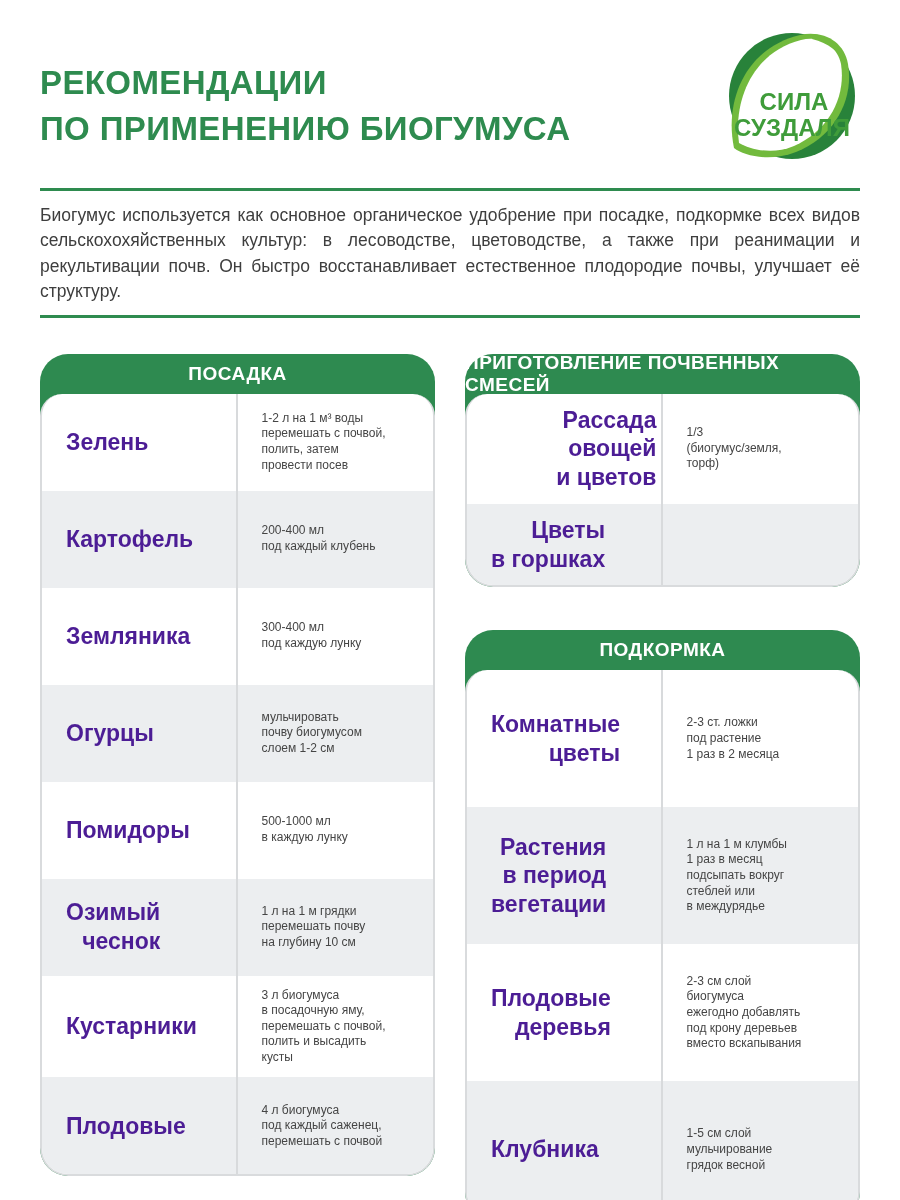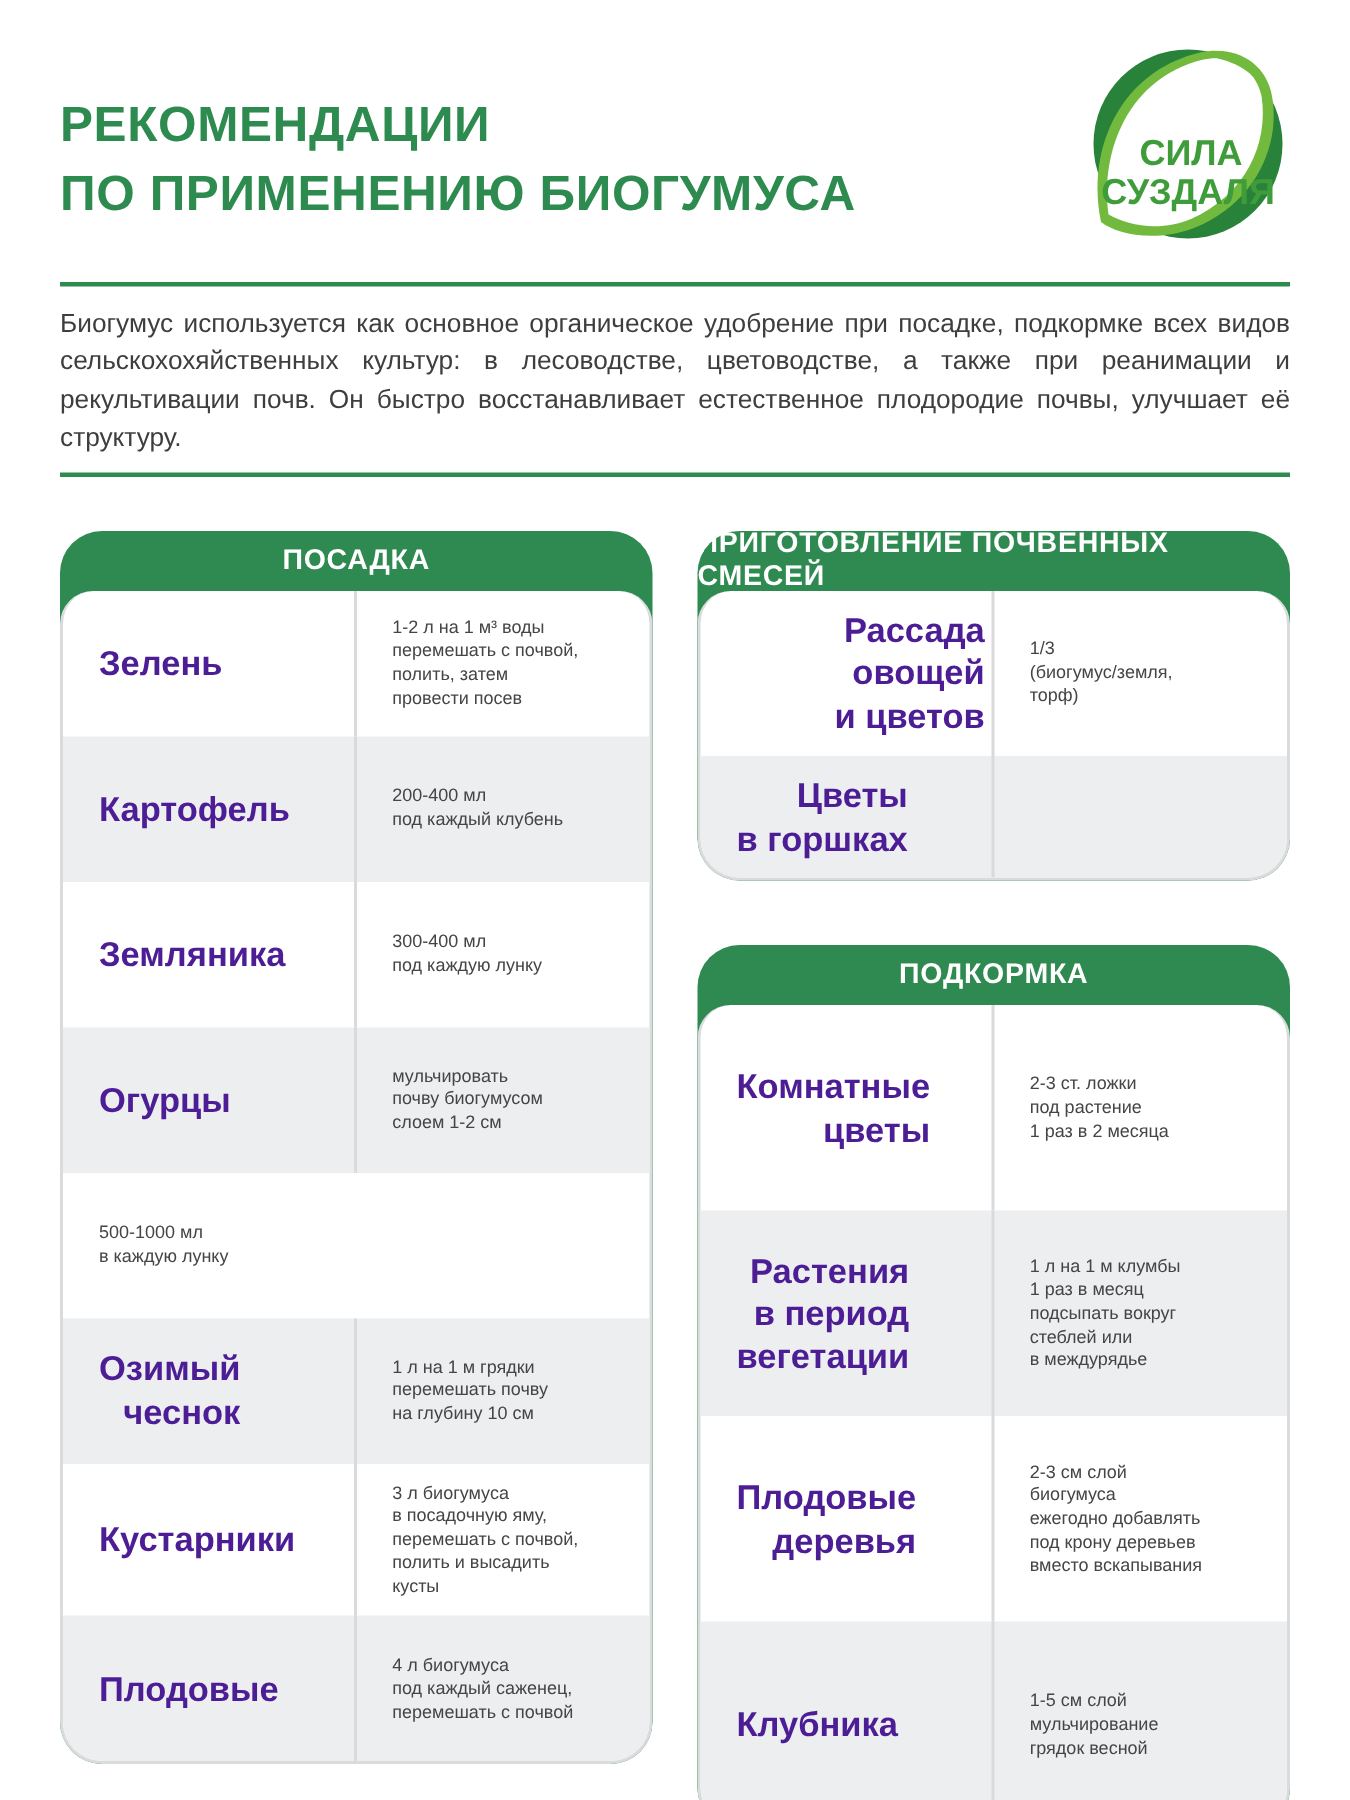--- a/index.html
+++ b/index.html
@@ -140,20 +140,21 @@
             <div class="cell value">300-400 мл
 под каждую лунку</div>
           </div>
           <div class="row">
             <div class="cell name">Огурцы</div>
             <div class="cell value">мульчировать
 почву биогумусом
 слоем 1-2 см</div>
           </div>
           <div class="row">
+            <div class="cell name">Помидоры</div>
             <div class="cell value">500-1000 мл
 в каждую лунку</div>
           </div>
           <div class="row">
             <div class="cell name">Озимый
 чеснок</div>
             <div class="cell value">1 л на 1 м грядки
 перемешать почву
 на глубину 10 см</div>
           </div>

